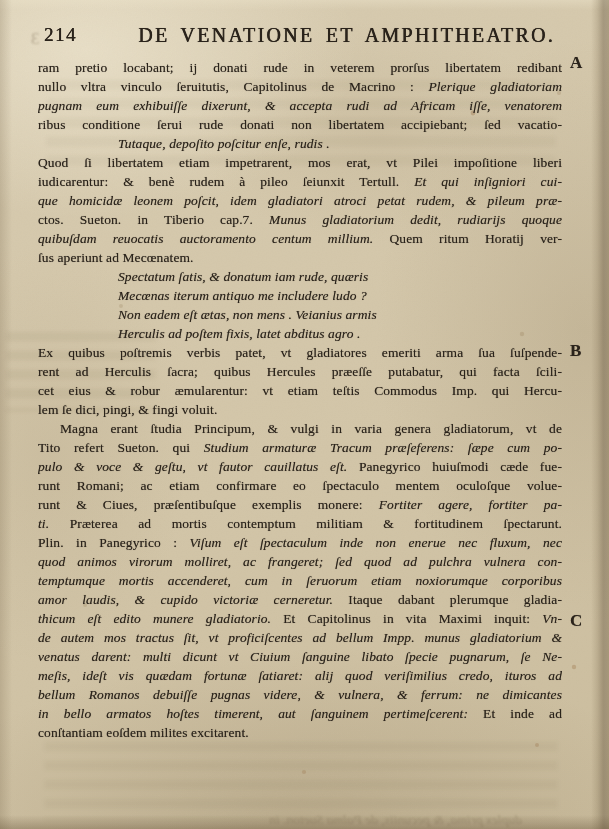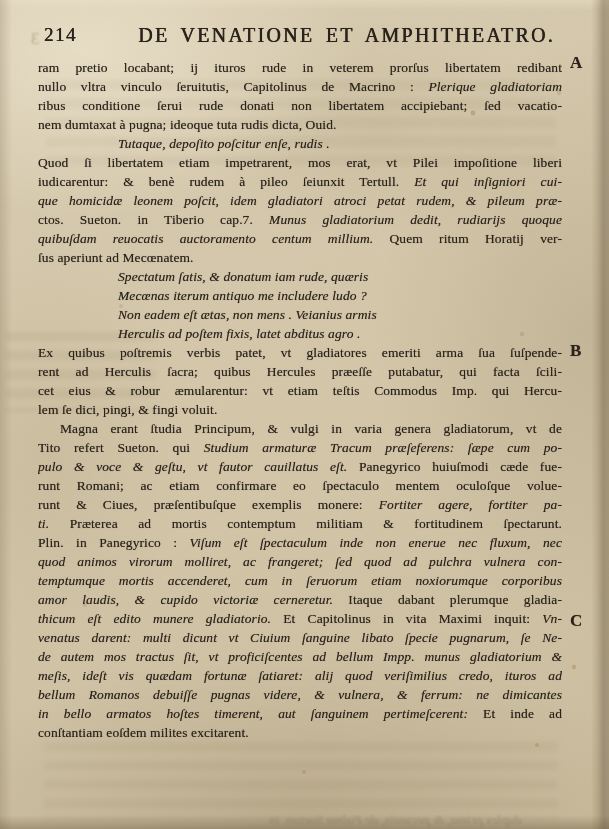--- a/index.html
+++ b/index.html
@@ -111,24 +111,24 @@
   <div class="bleed-bottom">duplex prima, &amp; pecuniis, de Palma Sueton. in</div>
 
   <div class="specks"></div>
 
   <div class="header">
     <span class="pagenum">214</span>
     <span class="runtitle">DE VENATIONE ET AMPHITHEATRO.</span>
   </div>
 
   <div class="text-block">
-      <div class="line just"><span class="ro">ram pretio locabant; ij ituros rude in veterem prorſus libertatem redibant</span></div>
+      <div class="line just"><span class="ro">ram pretio locabant; ij donati rude in veterem prorſus libertatem redibant</span></div>
       <div class="line just"><span class="ro">nullo vltra vinculo ſeruitutis, Capitolinus de Macrino : </span><span class="it">Plerique gladiatoriam</span></div>
+      <div class="line just"><span class="it">pugnam eum exhibuiſſe dixerunt, &amp; accepta rudi ad Africam iſſe, venatorem</span></div>
       <div class="line just"><span class="ro">ribus conditione ſerui rude donati non libertatem accipiebant; ſed vacatio-</span></div>
-      <div class="line"><span class="ro">nem dumtaxat à pugna; ideoque tuta rudis dicta, Ouid.</span></div>
       <div class="line" style="padding-left: 80px;"><span class="it">Tutaque, depoſito poſcitur enſe, rudis .</span></div>
       <div class="line just"><span class="ro">Quod ſi libertatem etiam impetrarent, mos erat, vt Pilei impoſitione liberi</span></div>
       <div class="line just"><span class="ro">iudicarentur: &amp; benè rudem à pileo ſeiunxit Tertull. </span><span class="it">Et qui inſigniori cui-</span></div>
       <div class="line just"><span class="it">que homicidæ leonem poſcit, idem gladiatori atroci petat rudem, &amp; pileum præ-</span></div>
       <div class="line just"><span class="ro">ctos. Sueton. in Tiberio cap.7. </span><span class="it">Munus gladiatorium dedit, rudiarijs quoque</span></div>
       <div class="line just"><span class="it">quibuſdam reuocatis auctoramento centum millium. </span><span class="ro">Quem ritum Horatij ver-</span></div>
       <div class="line"><span class="ro">ſus aperiunt ad Mecœnatem.</span></div>
       <div class="line" style="padding-left: 80px;"><span class="it">Spectatum ſatis, &amp; donatum iam rude, quæris</span></div>
       <div class="line" style="padding-left: 80px;"><span class="it">Mecœnas iterum antiquo me includere ludo ?</span></div>
       <div class="line" style="padding-left: 80px;"><span class="it">Non eadem eſt ætas, non mens . Veianius armis</span></div>
@@ -141,22 +141,22 @@
       <div class="line just"><span class="ro">Tito refert Sueton. qui </span><span class="it">Studium armaturæ Tracum præſeferens: ſæpe cum po-</span></div>
       <div class="line just"><span class="it">pulo &amp; voce &amp; geſtu, vt fautor cauillatus eſt. </span><span class="ro">Panegyrico huiuſmodi cæde fue-</span></div>
       <div class="line just"><span class="ro">runt Romani; ac etiam confirmare eo ſpectaculo mentem oculoſque volue-</span></div>
       <div class="line just"><span class="ro">runt &amp; Ciues, præſentibuſque exemplis monere: </span><span class="it">Fortiter agere, fortiter pa-</span></div>
       <div class="line just"><span class="it">ti. </span><span class="ro">Præterea ad mortis contemptum militiam &amp; fortitudinem ſpectarunt.</span></div>
       <div class="line just"><span class="ro">Plin. in Panegyrico : </span><span class="it">Viſum eſt ſpectaculum inde non enerue nec fluxum, nec</span></div>
       <div class="line just"><span class="it">quod animos virorum molliret, ac frangeret; ſed quod ad pulchra vulnera con-</span></div>
       <div class="line just"><span class="it">temptumque mortis accenderet, cum in ſeruorum etiam noxiorumque corporibus</span></div>
       <div class="line just"><span class="it">amor laudis, &amp; cupido victoriæ cerneretur. </span><span class="ro">Itaque dabant plerumque gladia-</span></div>
       <div class="line just"><span class="it">thicum eſt edito munere gladiatorio. </span><span class="ro">Et Capitolinus in vita Maximi inquit: </span><span class="it">Vn-</span></div>
+      <div class="line just"><span class="it">de autem mos tractus ſit, vt proficiſcentes ad bellum Impp. munus gladiatorium &amp;</span></div>
       <div class="line just"><span class="it">venatus darent: multi dicunt vt Ciuium ſanguine libato ſpecie pugnarum, ſe Ne-</span></div>
-      <div class="line just"><span class="it">de autem mos tractus ſit, vt proficiſcentes ad bellum Impp. munus gladiatorium &amp;</span></div>
       <div class="line just"><span class="it">meſis, ideſt vis quædam fortunæ ſatiaret: alij quod veriſimilius credo, ituros ad</span></div>
       <div class="line just"><span class="it">bellum Romanos debuiſſe pugnas videre, &amp; vulnera, &amp; ferrum: ne dimicantes</span></div>
       <div class="line just"><span class="it">in bello armatos hoſtes timerent, aut ſanguinem pertimeſcerent: </span><span class="ro">Et inde ad</span></div>
       <div class="line"><span class="ro">conſtantiam eoſdem milites excitarent.</span></div>
     </div>
 
   <span class="mletter mA">A</span>
   <span class="mletter mB">B</span>
   <span class="mletter mC">C</span>
 

